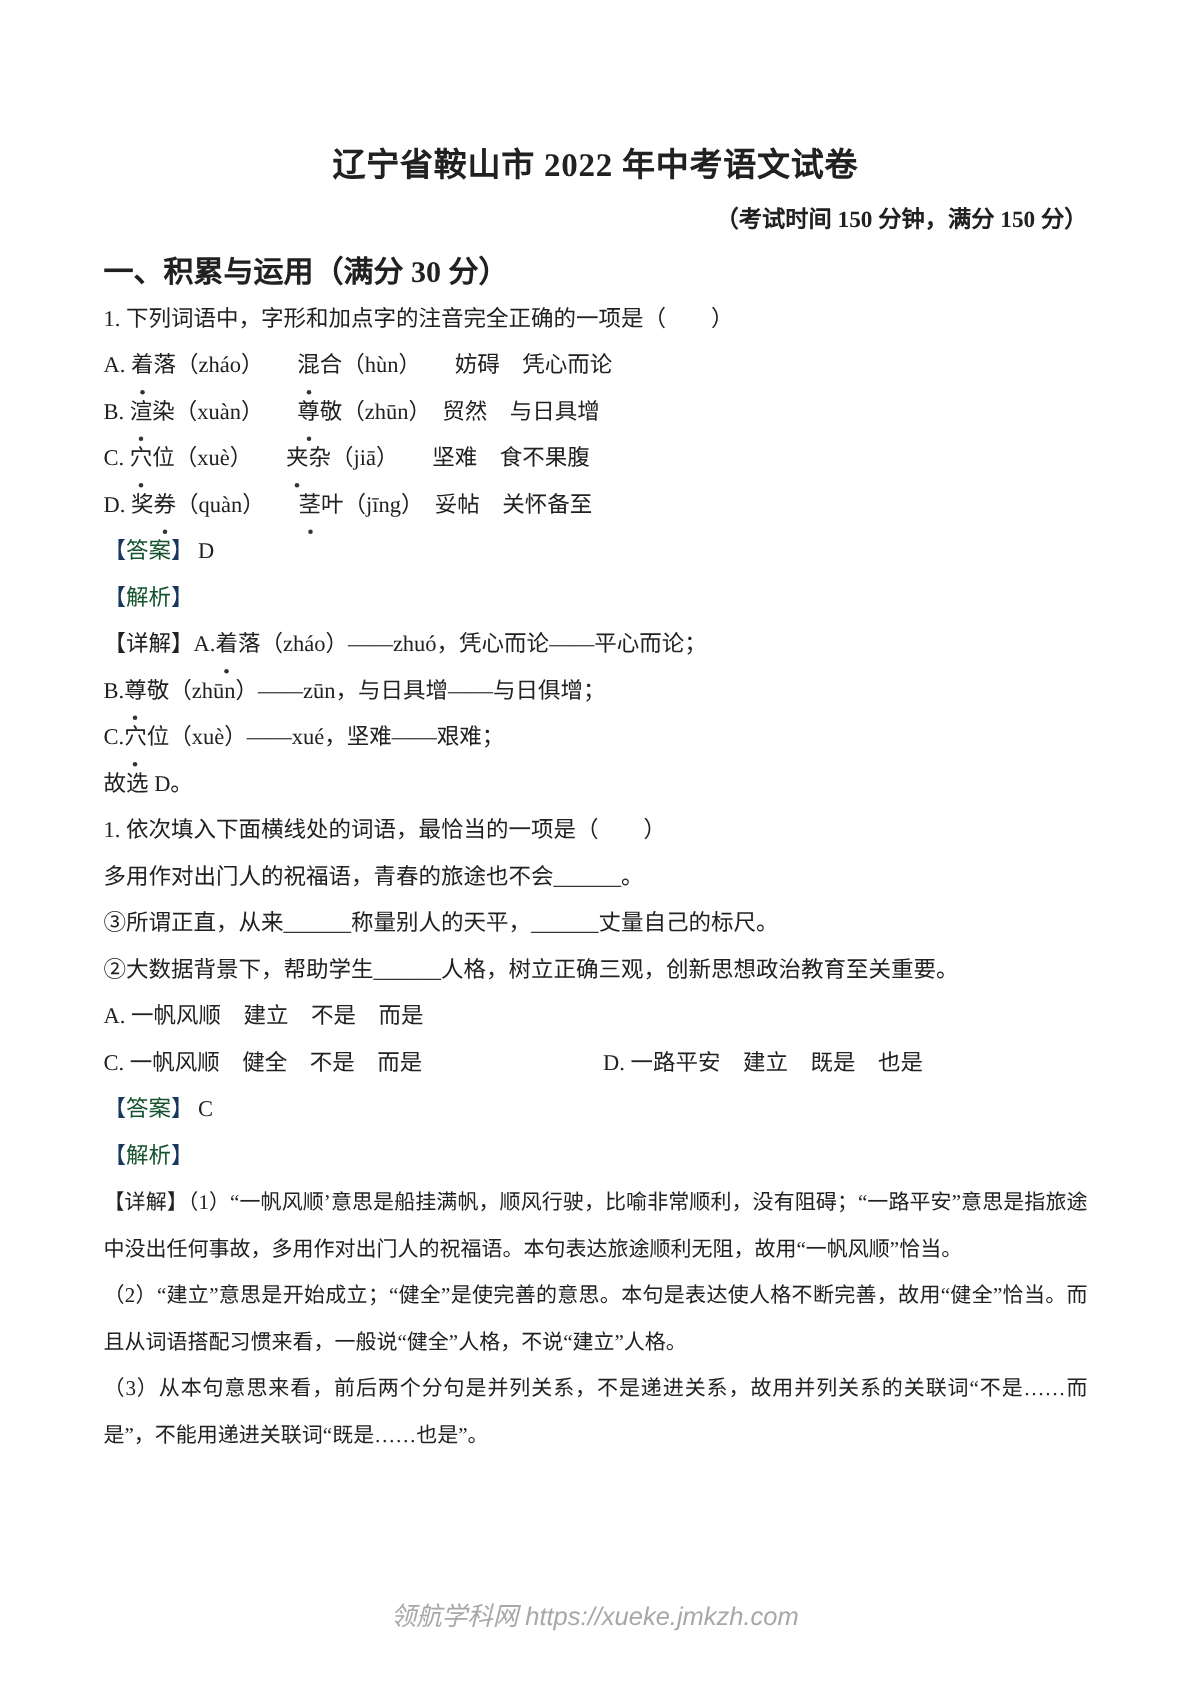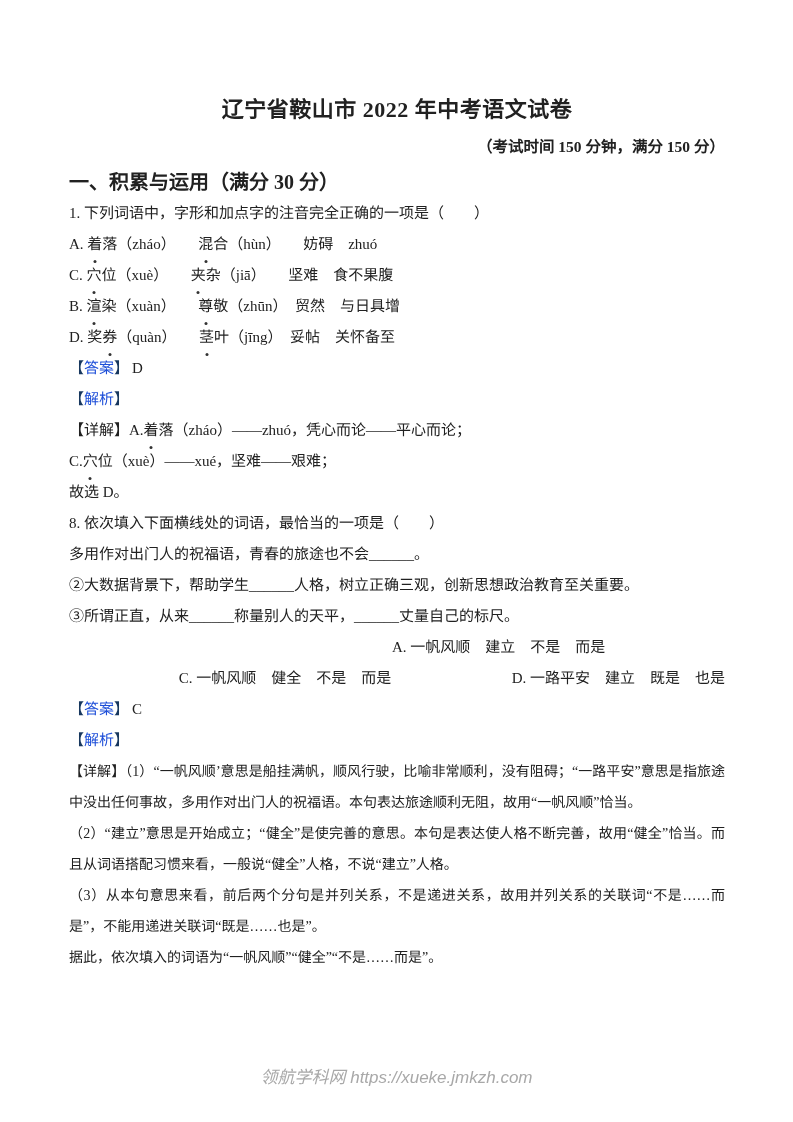--- a/index.html
+++ b/index.html
@@ -10,25 +10,25 @@
     overflow:hidden;
     font-family:"Liberation Serif","DejaVu Serif",serif;
     color:#212121;
   }
   .content{padding:94px 68px 0 69px;}
   .title{margin:0;font-size:22px;line-height:32px;font-weight:700;text-align:center;letter-spacing:.5px;}
   .subtitle{margin:6px 0 0;font-size:15.5px;line-height:30px;font-weight:700;text-align:right;}
   .section{margin:4px 0 0;font-size:20px;line-height:32px;font-weight:700;}
   .line{margin:0;font-size:15px;line-height:31px;white-space:pre-wrap;}
   .para{margin:0;font-size:14px;line-height:31px;text-align:justify;text-justify:inter-ideograph;}
-  .optrow{display:flex;justify-content:flex-end;}
+  .optrow{display:flex;}
   .optl{display:inline-block;width:333px;flex:0 0 333px;}
   .optr{display:inline-block;}
   .bkt{color:#17375e;}
-  .bli{color:#1d4ed8;}
+  .bli{color:#14532d;}
   .ansv{margin-left:3px;}
   .du{position:relative;display:inline-block;}
   .du::after{
     content:"";position:absolute;left:50%;transform:translateX(-50%);
     bottom:-3px;width:3px;height:3px;border-radius:50%;background:#333;
   }
   .footer{
     position:absolute;left:0;top:1066px;width:100%;
     text-align:center;
     font-family:"Liberation Sans","DejaVu Sans",sans-serif;
@@ -39,46 +39,46 @@
 <body>
 
 <div class="page">
   <div class="content">
 
     <h1 class="title">辽宁省鞍山市 2022 年中考语文试卷</h1>
     <p class="subtitle">（考试时间 150 分钟，满分 150 分）</p>
     <h2 class="section">一、积累与运用（满分 30 分）</h2>
 
     <p class="line">1. 下列词语中，字形和加点字的注音完全正确的一项是（　　）</p>
-    <p class="line"><span>A. </span><span class="du">着</span><span>落（zháo）　　</span><span class="du">混</span><span>合（hùn）　　妨碍　zhuó</span></p>
+    <p class="line"><span>A. </span><span class="du">着</span><span>落（zháo）　　</span><span class="du">混</span><span>合（hùn）　　妨碍　凭心而论</span></p>
+    <p class="line"><span>B. </span><span class="du">渲</span><span>染（xuàn）　　</span><span class="du">尊</span><span>敬（zhūn）　贸然　与日具增</span></p>
     <p class="line"><span>C. </span><span class="du">穴</span><span>位（xuè）　　</span><span class="du">夹</span><span>杂（jiā）　　坚难　食不果腹</span></p>
-    <p class="line"><span>B. </span><span class="du">渲</span><span>染（xuàn）　　</span><span class="du">尊</span><span>敬（zhūn）　贸然　与日具增</span></p>
     <p class="line"><span>D. 奖</span><span class="du">券</span><span>（quàn）　　</span><span class="du">茎</span><span>叶（jīng）　妥帖　关怀备至</span></p>
 
     <p class="line"><span class="bkt">【</span><span class="bli">答案</span><span class="bkt">】</span><span class="ansv">D</span></p>
 
     <p class="line"><span class="bkt">【</span><span class="bli">解析</span><span class="bkt">】</span></p>
 
     <p class="line"><span>【详解】A.</span><span class="du">着</span><span>落（zháo）——zhuó，凭心而论——平心而论；</span></p>
+    <p class="line"><span>B.</span><span class="du">尊</span><span>敬（zhūn）——zūn，与日具增——与日俱增；</span></p>
     <p class="line"><span>C.</span><span class="du">穴</span><span>位（xuè）——xué，坚难——艰难；</span></p>
     <p class="line">故选 D。</p>
 
-    <p class="line">8. 依次填入下面横线处的词语，最恰当的一项是（　　）</p>
+    <p class="line">1. 依次填入下面横线处的词语，最恰当的一项是（　　）</p>
     <p class="line">多用作对出门人的祝福语，青春的旅途也不会______。</p>
+    <p class="line">③所谓正直，从来______称量别人的天平，______丈量自己的标尺。</p>
     <p class="line">②大数据背景下，帮助学生______人格，树立正确三观，创新思想政治教育至关重要。</p>
-    <p class="line">③所谓正直，从来______称量别人的天平，______丈量自己的标尺。</p>
 
     <p class="line optrow"><span class="optl">A. 一帆风顺　建立　不是　而是</span></p>
     <p class="line optrow"><span class="optl">C. 一帆风顺　健全　不是　而是</span><span class="optr">D. 一路平安　建立　既是　也是</span></p>
 
     <p class="line"><span class="bkt">【</span><span class="bli">答案</span><span class="bkt">】</span><span class="ansv">C</span></p>
 
     <p class="line"><span class="bkt">【</span><span class="bli">解析</span><span class="bkt">】</span></p>
 
     <p class="para">【详解】（1）“一帆风顺’意思是船挂满帆，顺风行驶，比喻非常顺利，没有阻碍；“一路平安”意思是指旅途中没出任何事故，多用作对出门人的祝福语。本句表达旅途顺利无阻，故用“一帆风顺”恰当。</p>
     <p class="para">（2）“建立”意思是开始成立；“健全”是使完善的意思。本句是表达使人格不断完善，故用“健全”恰当。而且从词语搭配习惯来看，一般说“健全”人格，不说“建立”人格。</p>
     <p class="para">（3）从本句意思来看，前后两个分句是并列关系，不是递进关系，故用并列关系的关联词“不是……而是”，不能用递进关联词“既是……也是”。</p>
-    <p class="para">据此，依次填入的词语为“一帆风顺”“健全”“不是……而是”。</p>
 
   </div>
 
   <div class="footer"><span>领航学科网 https://xueke.jmkzh.com</span></div>
 </div>
 
 </body></html>

